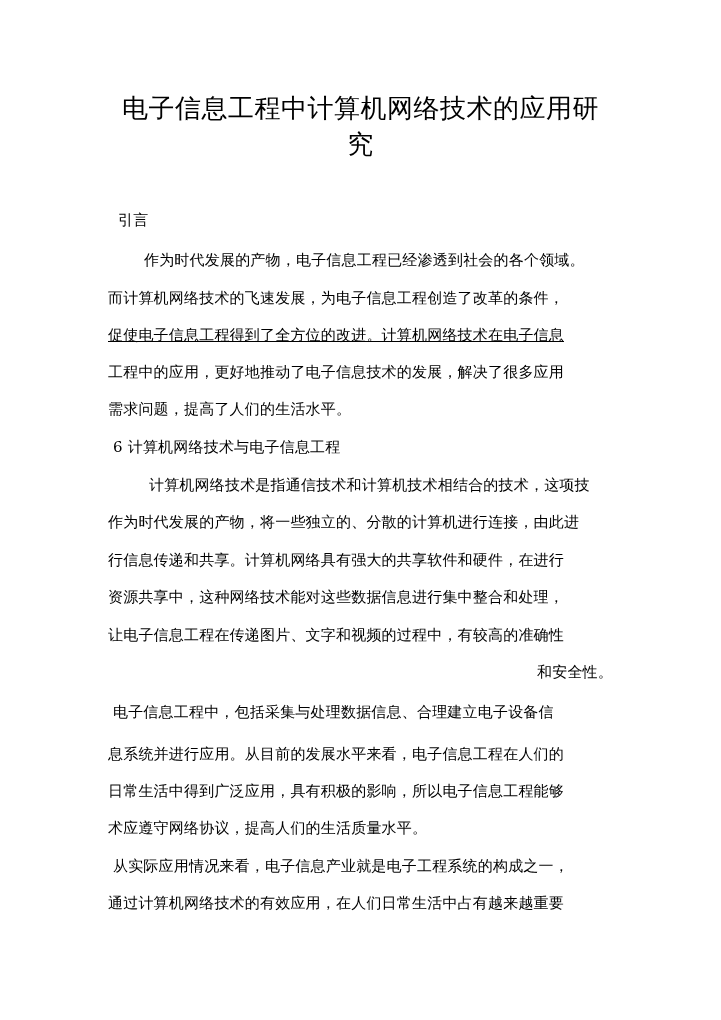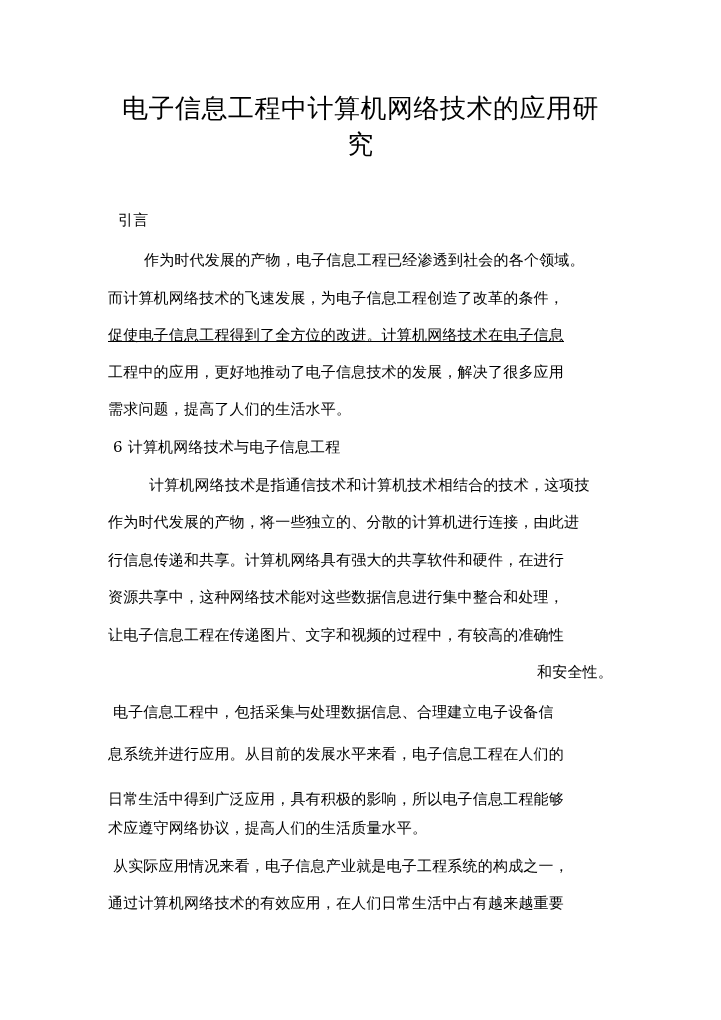--- a/index.html
+++ b/index.html
@@ -63,18 +63,18 @@
       <div class="line" style="top: 397px; white-space: pre;">需求问题，提高了人们的生活水平。</div>
       <div class="line" style="top: 435px; white-space: pre;"> 6 计算机网络技术与电子信息工程</div>
       <div class="line" style="top: 473px; white-space: pre; margin-left: 36px;"> 计算机网络技术是指通信技术和计算机技术相结合的技术，这项技</div>
       <div class="line" style="top: 510px; white-space: pre;">作为时代发展的产物，将一些独立的、分散的计算机进行连接，由此进</div>
       <div class="line" style="top: 548px; white-space: pre;">行信息传递和共享。计算机网络具有强大的共享软件和硬件，在进行</div>
       <div class="line" style="top: 585px; white-space: pre;">资源共享中，这种网络技术能对这些数据信息进行集中整合和处理，</div>
       <div class="line" style="top: 623px; white-space: pre;">让电子信息工程在传递图片、文字和视频的过程中，有较高的准确性</div>
       <div class="line" style="top: 660px; white-space: pre; text-align: right;">和安全性。</div>
       <div class="line" style="top: 670px; white-space: pre; margin-top: 30px;"> 电子信息工程中，包括采集与处理数据信息、合理建立电子设备信</div>
       <div class="line" style="top: 742px; white-space: pre;">息系统并进行应用。从目前的发展水平来看，电子信息工程在人们的</div>
-      <div class="line" style="top: 779px; white-space: pre; margin-top: 8px;">日常生活中得到广泛应用，具有积极的影响，所以电子信息工程能够</div>
+      <div class="line" style="top: 779px; white-space: pre;">日常生活中得到广泛应用，具有积极的影响，所以电子信息工程能够</div>
       <div class="line" style="top: 816px; white-space: pre;">术应遵守网络协议，提高人们的生活质量水平。</div>
       <div class="line" style="top: 854px; white-space: pre;"> 从实际应用情况来看，电子信息产业就是电子工程系统的构成之一，</div>
       <div class="line" style="top: 891px; white-space: pre;">通过计算机网络技术的有效应用，在人们日常生活中占有越来越重要</div>
     </div>
 </div>
 
 </body></html>

